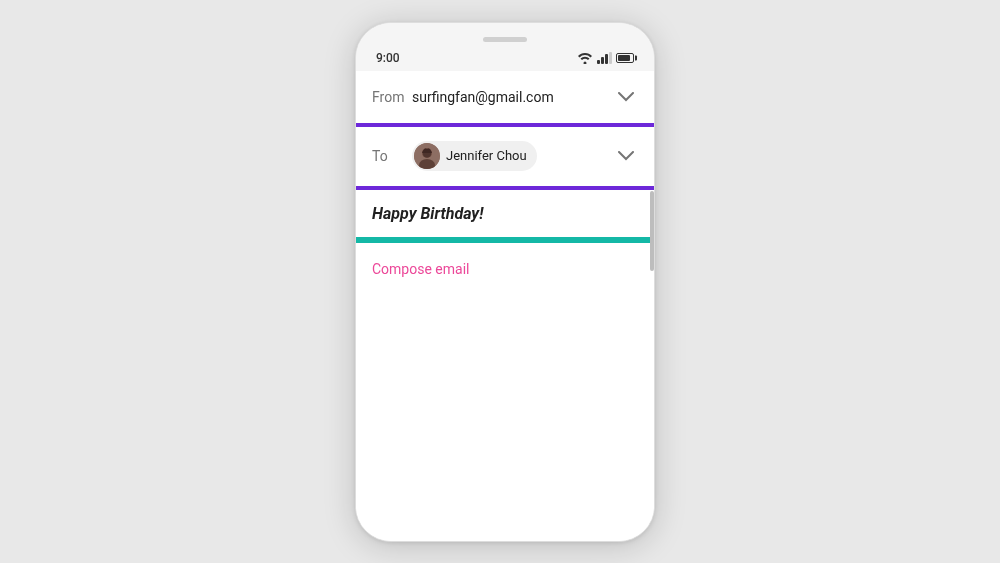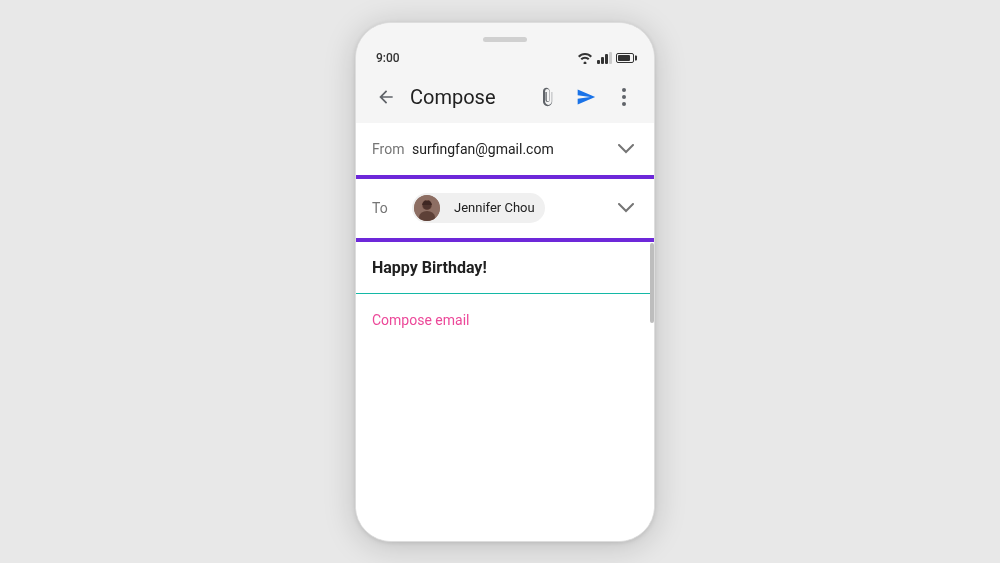--- a/index.html
+++ b/index.html
@@ -198,21 +198,21 @@
       justify-content: center;
       cursor: pointer;
     }
 
     .to-chip {
       display: inline-flex;
       align-items: center;
       background: #f0f0f0;
       border-radius: 20px;
       padding: 2px 10px 2px 2px;
-      gap: 14px;
+      gap: 6px;
       cursor: pointer;
     }
 
     .to-chip-avatar {
       width: 26px;
       height: 26px;
       border-radius: 50%;
       background: #8D6E63;
       overflow: hidden;
       flex-shrink: 0;
@@ -221,24 +221,25 @@
       justify-content: center;
     }
 
     .to-chip-label {
       font-size: 13px;
       color: #212121;
     }
 
     .subject-row {
       padding: 14px 16px;
-      border-bottom: 1px solid #14b8a6;
+      border-bottom: 6px solid #14b8a6;
       min-height: 52px;
       display: flex;
       align-items: center;
+      font-style: italic;
     }
 
     .subject-text {
       font-size: 16px;
       font-weight: 700;
       color: #212121;
     }
 
     .body-row {
       flex: 1;
@@ -309,47 +310,20 @@
           <div class="signal-bar" style="height:10px;"></div>
           <div class="signal-bar" style="height:12px; background:#ccc;"></div>
         </div>
 
         <div class="battery-icon">
           <div class="battery-fill"></div>
         </div>
       </div>
     </div>
 
-    <div class="toolbar">
-      <div class="back-btn">
-        <svg class="arrow-back" viewBox="0 0 24 24" fill="#5f6368">
-          <path d="M20 11H7.83l5.59-5.59L12 4l-8 8 8 8 1.41-1.41L7.83 13H20v-2z"></path>
-        </svg>
-      </div>
-      <span class="toolbar-title">Compose</span>
-      <div class="toolbar-actions">
-        <div class="toolbar-icon-btn">
-          <svg class="clip-svg" viewBox="0 0 24 24" fill="#5f6368">
-            <path d="M16.5 6v11.5c0 2.21-1.79 4-4 4s-4-1.79-4-4V5a2.5 2.5 0 0 1 5 0v10.5c0 .83-.67 1.5-1.5 1.5s-1.5-.67-1.5-1.5V6H9v9.5a2.5 2.5 0 0 0 5 0V5c0-2.21-1.79-4-4-4S6 2.79 6 5v12.5c0 3.04 2.46 5.5 5.5 5.5s5.5-2.46 5.5-5.5V6h-0.5z"></path>
-          </svg>
-        </div>
-        <div class="toolbar-icon-btn">
-          <svg class="send-svg" viewBox="0 0 24 24" fill="#1A73E8">
-            <path d="M2.01 21L23 12 2.01 3 2 10l15 2-15 2z"></path>
-          </svg>
-        </div>
-        <div class="toolbar-icon-btn">
-          <svg width="4" height="18" viewBox="0 0 4 18" fill="#5f6368">
-            <circle cx="2" cy="2" r="2"></circle>
-            <circle cx="2" cy="9" r="2"></circle>
-            <circle cx="2" cy="16" r="2"></circle>
-          </svg>
-        </div>
-      </div>
-    </div>
 
     <div class="content-area" style="position:relative;">
 
       <div class="compose-row">
         <span class="compose-label">From</span>
         <span class="compose-value">surfingfan@gmail.com</span>
         <div class="compose-chevron">
           <svg width="16" height="10" viewBox="0 0 16 10" fill="#757575">
             <path d="M1 1l7 7 7-7" stroke="#757575" stroke-width="2" fill="none" stroke-linecap="round"></path>
           </svg>

